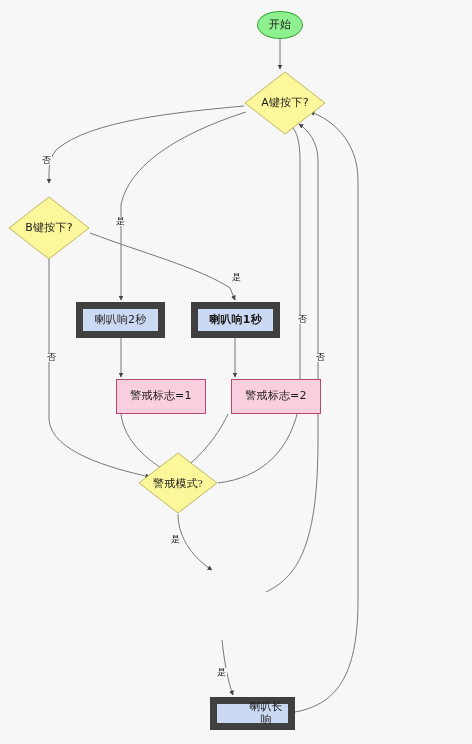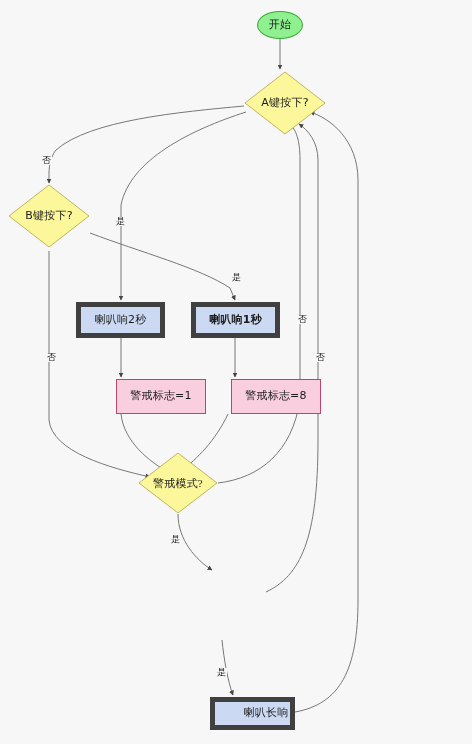--- a/index.html
+++ b/index.html
@@ -38,21 +38,21 @@
     line-height: 1.1;
     letter-spacing: 0.2px;
   }
   .node-terminal {
     border-radius: 50%;
     background: #8ff08f;
     border: 1px solid #3aa83a;
   }
   .node-process {
     background: #ccd9f2;
-    border: 5px solid #404040;
+    border: 7px solid #404040;
   }
   .node-data {
     background: #f9cfe0;
     border: 1px solid #b8476e;
     margin-left: 40px;
   }
   .node-decision {
     background: transparent;
     border: none;
   }
@@ -126,41 +126,41 @@
     <span>开始</span>
   </div>
 
   <div class="node node-decision" style="left:244px; top:71px; width:82px; height:64px;">
     <svg class="diamond-shape" viewBox="0 0 82 64" preserveAspectRatio="none">
       <polygon points="41,1 81,32 41,63 1,32" fill="#fbf79a" stroke="#bdb760" stroke-width="1"></polygon>
     </svg>
     <span class="diamond-label">A键按下?</span>
   </div>
 
-  <div class="node node-decision" style="left:8px; top:184px; width:82px; height:64px;">
+  <div class="node node-decision" style="left:8px; top:196px; width:82px; height:64px;">
     <svg class="diamond-shape" viewBox="0 0 82 64" preserveAspectRatio="none">
       <polygon points="41,1 81,32 41,63 1,32" fill="#fbf79a" stroke="#bdb760" stroke-width="1"></polygon>
     </svg>
     <span class="diamond-label">B键按下?</span>
   </div>
 
   <div class="node node-process" style="left:76px; top:302px; width:89px; height:36px;">
     <span>喇叭响2秒</span>
   </div>
 
   <div class="node node-process" style="left:191px; top:302px; width:89px; height:36px;font-weight:bold;">
     <span>喇叭响1秒</span>
   </div>
 
   <div class="node node-data" style="left:76px; top:379px; width:90px; height:35px;">
     <span>警戒标志=1</span>
   </div>
 
   <div class="node node-data" style="left:191px; top:379px; width:90px; height:35px;">
-    <span>警戒标志=8</span>
+    <span>警戒标志=2</span>
   </div>
 
   <div class="node node-decision" style="left:138px; top:452px; width:80px; height:62px;font-family:Liberation Serif, serif;">
     <svg class="diamond-shape" viewBox="0 0 80 62" preserveAspectRatio="none">
       <polygon points="40,1 79,31 40,61 1,31" fill="#fbf79a" stroke="#bdb760" stroke-width="1"></polygon>
     </svg>
     <span class="diamond-label">警戒模式?</span>
   </div>
 
 

